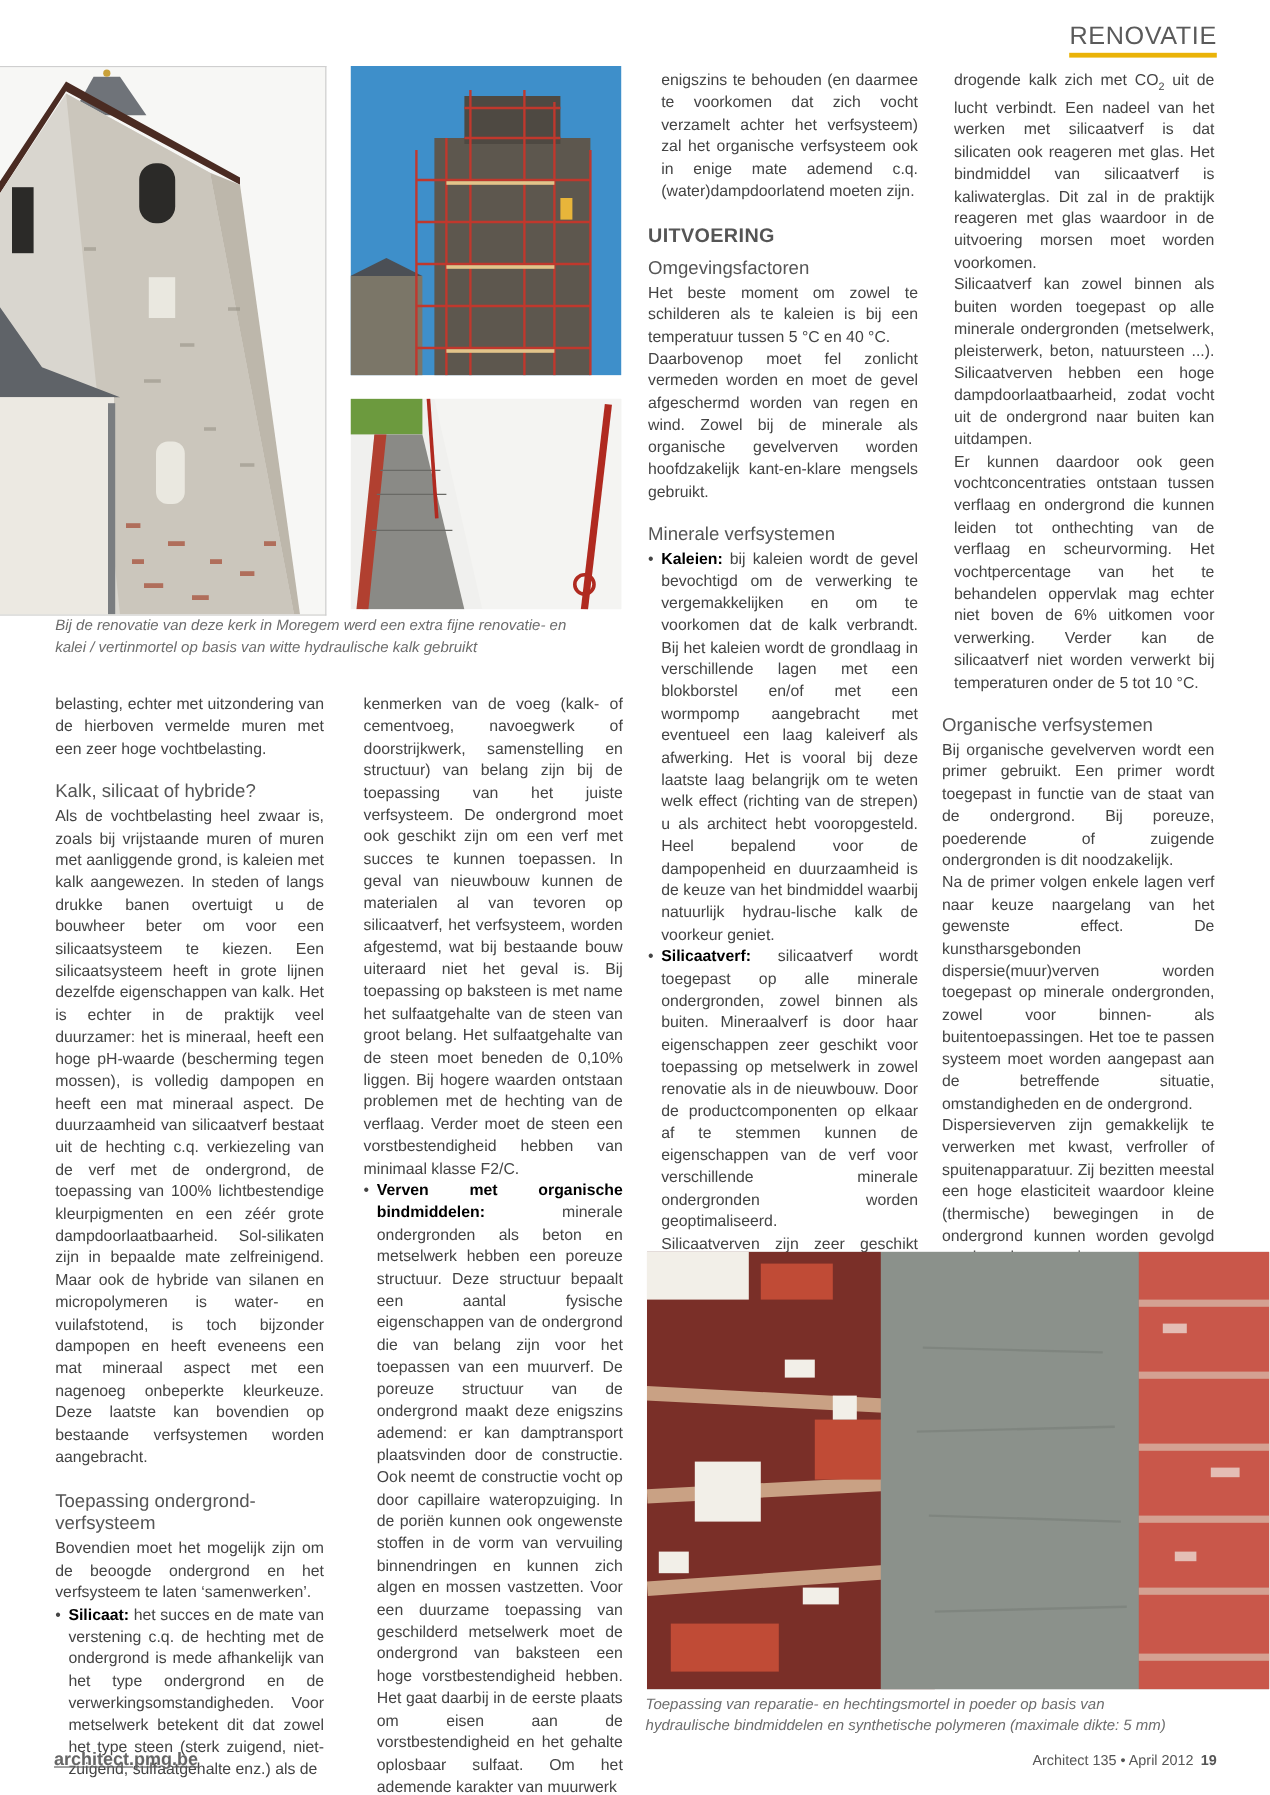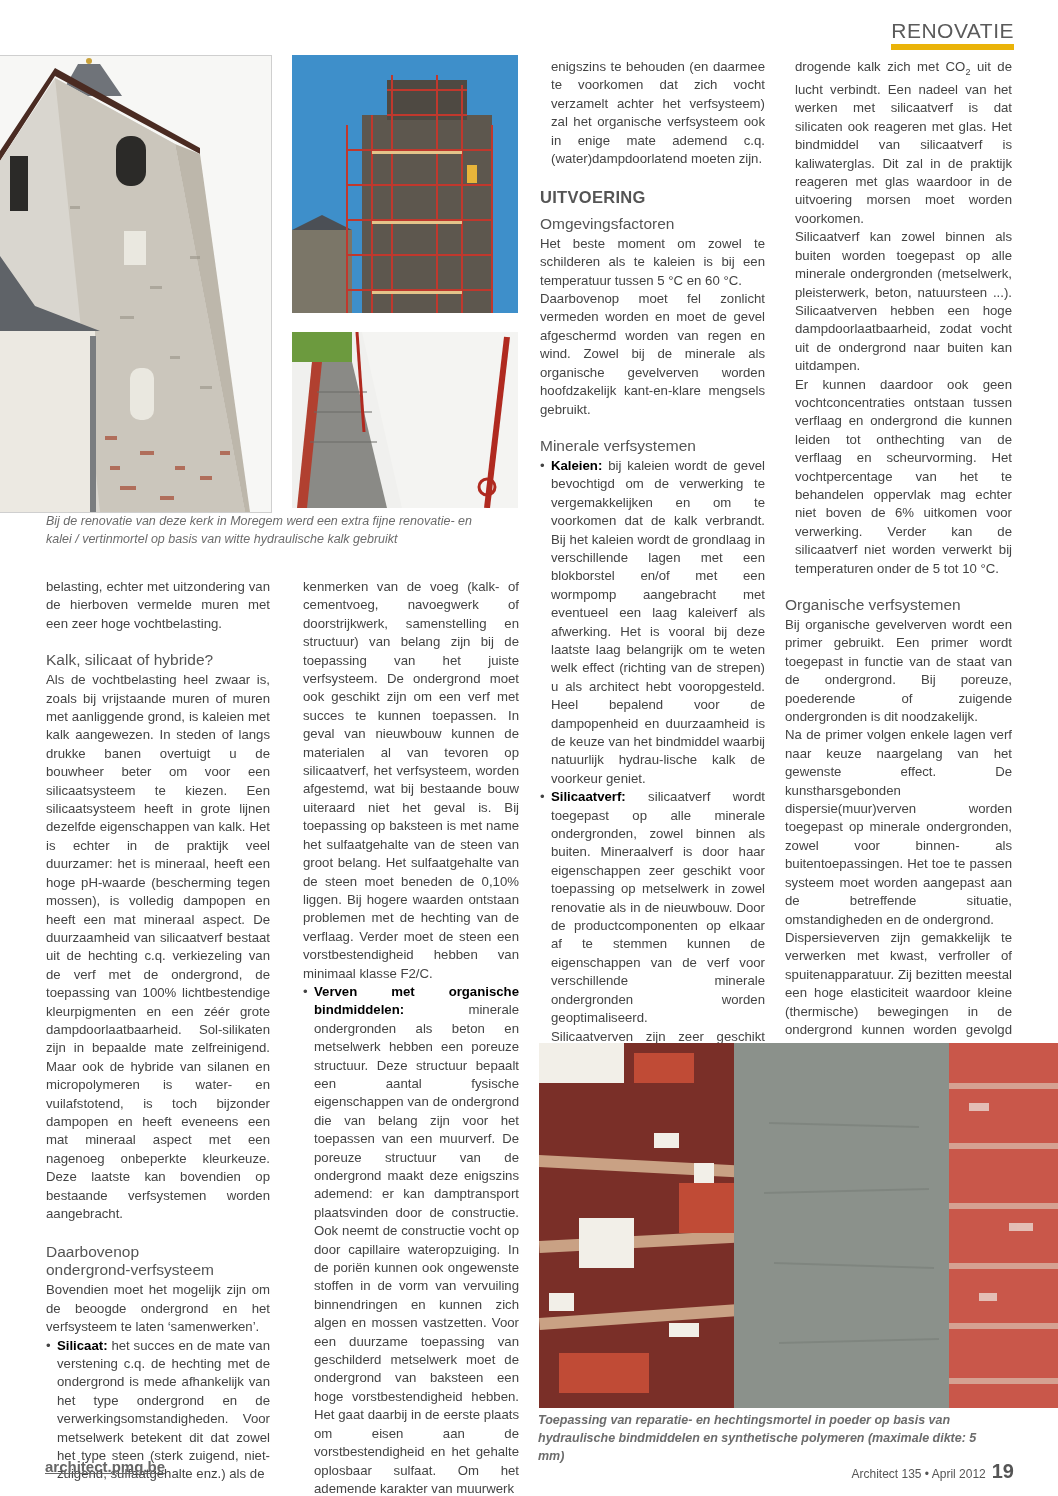--- a/index.html
+++ b/index.html
@@ -1,32 +1,32 @@
 <!DOCTYPE html>
 <html><head>
 <meta charset="utf-8">
 <style>
   html, body { margin: 0; padding: 0; background: #ffffff; }
   body { width: 1058px; height: 1496px; position: relative; overflow: hidden;
          font-family: "DejaVu Sans", sans-serif; color: #3c3c3c; }
   .abs { position: absolute; }
   .section-label { right: 44px; top: 18px; font-size: 21px; color: #5a5a5a; letter-spacing: 0.5px;
-                   border-bottom: 6px solid #eab308; line-height: 26px; font-family: "Liberation Sans", sans-serif; }
+                   border-bottom: 4px solid #eab308; line-height: 26px; font-family: "Liberation Sans", sans-serif; }
   .col { position: absolute; font-size: 13.2px; line-height: 18.4px; text-align: justify; color: #444; font-family: "Liberation Sans", sans-serif; }
   .col p { margin: 0; }
   .col h2 { margin: 18px 0 2px 0; font-size: 15.5px; line-height: 18px; font-weight: normal; color: #555; }
   .col h1 { margin: 18px 0 8px 0; font-size: 16.5px; font-weight: bold; color: #555; letter-spacing: 0.3px; }
   .col .bullet { position: relative; padding-left: 11px; }
   .col .bullet::before { content: "\2022"; position: absolute; left: 0; top: 0; color: #444; }
   .col b { color: #000000; }
   .caption { font-style: italic; font-size: 12.5px; line-height: 18px; color: #6c6c6c; font-family: "Liberation Sans", sans-serif; }
   .photo { position: absolute; overflow: hidden; }
   .footer-url { left: 45px; top: 1458px; font-size: 15px; font-weight: bold; color: #666; text-decoration: underline; font-family: "Liberation Sans", sans-serif; }
   .footer-issue { right: 44px; top: 1460px; font-size: 12px; color: #555; font-family: "Liberation Sans", sans-serif; }
-  .footer-issue .pg { font-size: 20px; font-weight: bold; margin-left: 6px; color: #555; }
+  .footer-issue .pg { font-size: 12px; font-weight: bold; margin-left: 6px; color: #555; }
 </style>
 </head>
 <body>
 
 <div class="abs section-label">RENOVATIE</div>
 
 <div class="photo" style="left:0;top:55px;width:271px;height:456px;background:#f6f6f4;border:1px solid #cfcfcf;border-left:none;">
   <svg width="271" height="456" viewBox="0 0 271 456">
     <rect x="0" y="0" width="271" height="456" fill="#f7f7f5"></rect>
     <polygon points="78,8 100,8 122,40 60,40" fill="#6f7379"></polygon>
@@ -111,35 +111,35 @@
     <line x1="65" y1="0" x2="72" y2="100" stroke="#b02a20" stroke-width="3"></line>
   </svg>
 </div>
 
 <div class="abs caption" style="left:46px;top:512px;width:440px;">Bij de renovatie van deze kerk in Moregem werd een extra fijne renovatie- en kalei / vertinmortel op basis van witte hydraulische kalk gebruikt</div>
 
 <div class="col" style="left:46px;top:578px;width:224px;">
   <p>belasting, echter met uitzondering van de hierboven vermelde muren met een zeer hoge vochtbelasting.</p>
   <h2>Kalk, silicaat of hybride?</h2>
   <p>Als de vochtbelasting heel zwaar is, zoals bij vrijstaande muren of muren met aanliggende grond, is kaleien met kalk aangewezen. In steden of langs drukke banen overtuigt u de bouwheer beter om voor een silicaatsysteem te kiezen. Een silicaatsysteem heeft in grote lijnen dezelfde eigenschappen van kalk. Het is echter in de praktijk veel duurzamer: het is mineraal, heeft een hoge pH-waarde (bescherming tegen mossen), is volledig dampopen en heeft een mat mineraal aspect. De duurzaamheid van silicaatverf bestaat uit de hechting c.q. verkiezeling van de verf met de ondergrond, de toepassing van 100% lichtbestendige kleurpigmenten en een zéér grote dampdoorlaatbaarheid. Sol-silikaten zijn in bepaalde mate zelfreinigend. Maar ook de hybride van silanen en micropolymeren is water- en vuilafstotend, is toch bijzonder dampopen en heeft eveneens een mat mineraal aspect met een nagenoeg onbeperkte kleurkeuze. Deze laatste kan bovendien op bestaande verfsystemen worden aangebracht.</p>
-  <h2 style="margin-top:20px;width:180px;text-align:left;">Daarbovenop ondergrond-verfsysteem</h2>
+  <h2 style="margin-top:20px;width:180px;text-align:left;">Toepassing ondergrond-verfsysteem</h2>
   <p>Bovendien moet het mogelijk zijn om de beoogde ondergrond en het verfsysteem te laten ‘samenwerken’.</p>
   <p class="bullet"><b>Silicaat:</b><span> het succes en de mate van verstening c.q. de hechting met de ondergrond is mede afhankelijk van het type ondergrond en de verwerkingsomstandigheden. Voor metselwerk betekent dit dat zowel het type steen (sterk zuigend, niet-zuigend, sulfaatgehalte enz.) als de</span></p>
 </div>
 
 <div class="col" style="left:303px;top:578px;width:216px;">
   <p>kenmerken van de voeg (kalk- of cementvoeg, navoegwerk of doorstrijkwerk, samenstelling en structuur) van belang zijn bij de toepassing van het juiste verfsysteem. De ondergrond moet ook geschikt zijn om een verf met succes te kunnen toepassen. In geval van nieuwbouw kunnen de materialen al van tevoren op silicaatverf, het verfsysteem, worden afgestemd, wat bij bestaande bouw uiteraard niet het geval is. Bij toepassing op baksteen is met name het sulfaatgehalte van de steen van groot belang. Het sulfaatgehalte van de steen moet beneden de 0,10% liggen. Bij hogere waarden ontstaan problemen met de hechting van de verflaag. Verder moet de steen een vorstbestendigheid hebben van minimaal klasse F2/C.</p>
   <p class="bullet"><b>Verven met organische bindmiddelen:</b><span> minerale ondergronden als beton en metselwerk hebben een poreuze structuur. Deze structuur bepaalt een aantal fysische eigenschappen van de ondergrond die van belang zijn voor het toepassen van een muurverf. De poreuze structuur van de ondergrond maakt deze enigszins ademend: er kan damptransport plaatsvinden door de constructie. Ook neemt de constructie vocht op door capillaire wateropzuiging. In de poriën kunnen ook ongewenste stoffen in de vorm van vervuiling binnendringen en kunnen zich algen en mossen vastzetten. Voor een duurzame toepassing van geschilderd metselwerk moet de ondergrond van baksteen een hoge vorstbestendigheid hebben. Het gaat daarbij in de eerste plaats om eisen aan de vorstbestendigheid en het gehalte oplosbaar sulfaat. Om het ademende karakter van muurwerk</span></p>
 </div>
 
 <div class="col" style="left:540px;top:58px;width:225px;">
   <p style="padding-left:11px;">enigszins te behouden (en daarmee te voorkomen dat zich vocht verzamelt achter het verfsysteem) zal het organische verfsysteem ook in enige mate ademend c.q. (water)dampdoorlatend moeten zijn.</p>
   <h1 style="margin-top:20px;">UITVOERING</h1>
   <h2 style="margin-top:4px;">Omgevingsfactoren</h2>
-  <p>Het beste moment om zowel te schilderen als te kaleien is bij een temperatuur tussen 5 °C en 60 °C.</p>
+  <p>Het beste moment om zowel te schilderen als te kaleien is bij een temperatuur tussen 5 °C en 40 °C.</p>
   <p>Daarbovenop moet fel zonlicht vermeden worden en moet de gevel afgeschermd worden van regen en wind. Zowel bij de minerale als organische gevelverven worden hoofdzakelijk kant-en-klare mengsels gebruikt.</p>
   <h2>Minerale verfsystemen</h2>
   <p class="bullet"><b>Kaleien:</b><span> bij kaleien wordt de gevel bevochtigd om de verwerking te vergemakkelijken en om te voorkomen dat de kalk verbrandt. Bij het kaleien wordt de grondlaag in verschillende lagen met een blokborstel en/of met een wormpomp aangebracht met eventueel een laag kaleiverf als afwerking. Het is vooral bij deze laatste laag belangrijk om te weten welk effect (richting van de strepen) u als architect hebt vooropgesteld. Heel bepalend voor de dampopenheid en duurzaamheid is de keuze van het bindmiddel waarbij natuurlijk hydrau-lische kalk de voorkeur geniet.</span></p>
   <p class="bullet"><b>Silicaatverf:</b><span> silicaatverf wordt toegepast op alle minerale ondergronden, zowel binnen als buiten. Mineraalverf is door haar eigenschappen zeer geschikt voor toepassing op metselwerk in zowel renovatie als in de nieuwbouw. Door de productcomponenten op elkaar af te stemmen kunnen de eigenschappen van de verf voor verschillende minerale ondergronden worden geoptimaliseerd.</span></p>
   <p style="padding-left:11px;">Silicaatverven zijn zeer geschikt voor toepassingen op metselwerk met kalkvoegen, waarbij de lucht-</p>
 </div>
 
 <div class="col" style="left:795px;top:58px;width:217px;">
   <p><span>drogende kalk zich met CO</span><sub style="font-size:9px;">2</sub><span> uit de lucht verbindt. Een nadeel van het werken met silicaatverf is dat silicaten ook reageren met glas. Het bindmiddel van silicaatverf is kaliwaterglas. Dit zal in de praktijk reageren met glas waardoor in de uitvoering morsen moet worden voorkomen.</span></p>
   <p>Silicaatverf kan zowel binnen als buiten worden toegepast op alle minerale ondergronden (metselwerk, pleisterwerk, beton, natuursteen ...). Silicaatverven hebben een hoge dampdoorlaatbaarheid, zodat vocht uit de ondergrond naar buiten kan uitdampen.</p>
@@ -189,18 +189,18 @@
         <rect x="410" y="335" width="109" height="6"></rect>
     </g>
     <g fill="#efe9e3" opacity="0.7">
         <rect x="430" y="60" width="20" height="8"></rect>
         <rect x="470" y="180" width="24" height="8"></rect>
         <rect x="440" y="250" width="18" height="8"></rect>
       </g>
   </svg>
 </div>
 
-<div class="abs caption" style="left:538px;top:1411px;width:440px;font-weight:bold;">Toepassing van reparatie- en hechtingsmortel in poeder op basis van hydraulische bindmiddelen en synthetische polymeren (maximale dikte: 5 mm)</div>
+<div class="abs caption" style="left:538px;top:1411px;width:440px;">Toepassing van reparatie- en hechtingsmortel in poeder op basis van hydraulische bindmiddelen en synthetische polymeren (maximale dikte: 5 mm)</div>
 
 <div class="abs footer-url">architect.pmg.be</div>
 <div class="abs footer-issue">
   <span>Architect 135 • April 2012</span><span class="pg">19</span>
 </div>
 
 </body></html>

